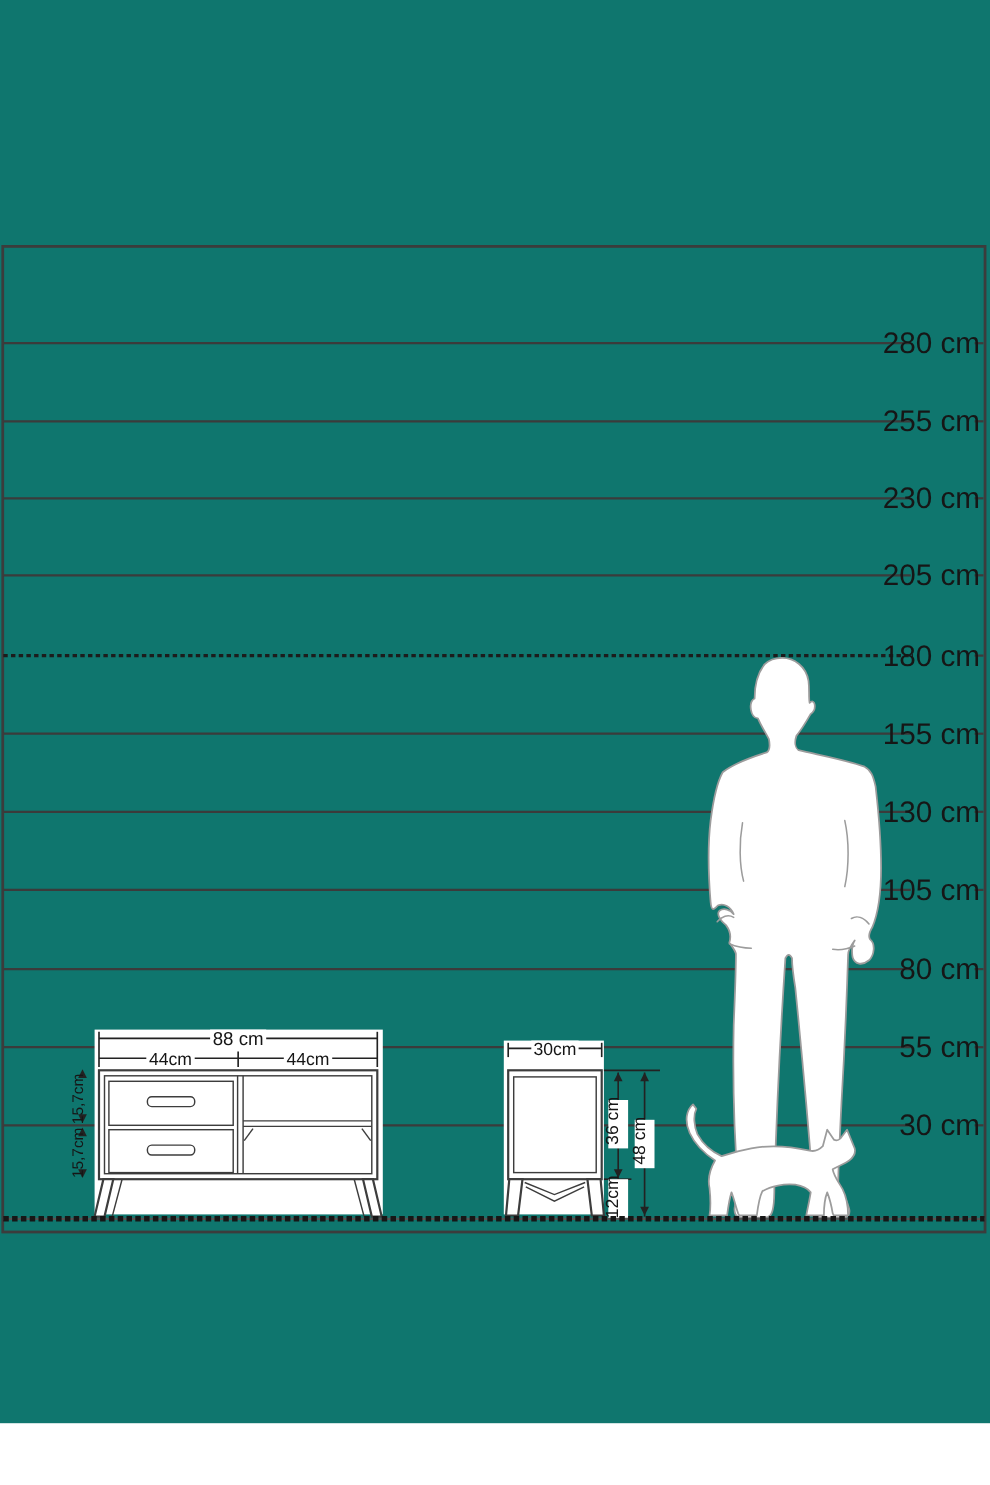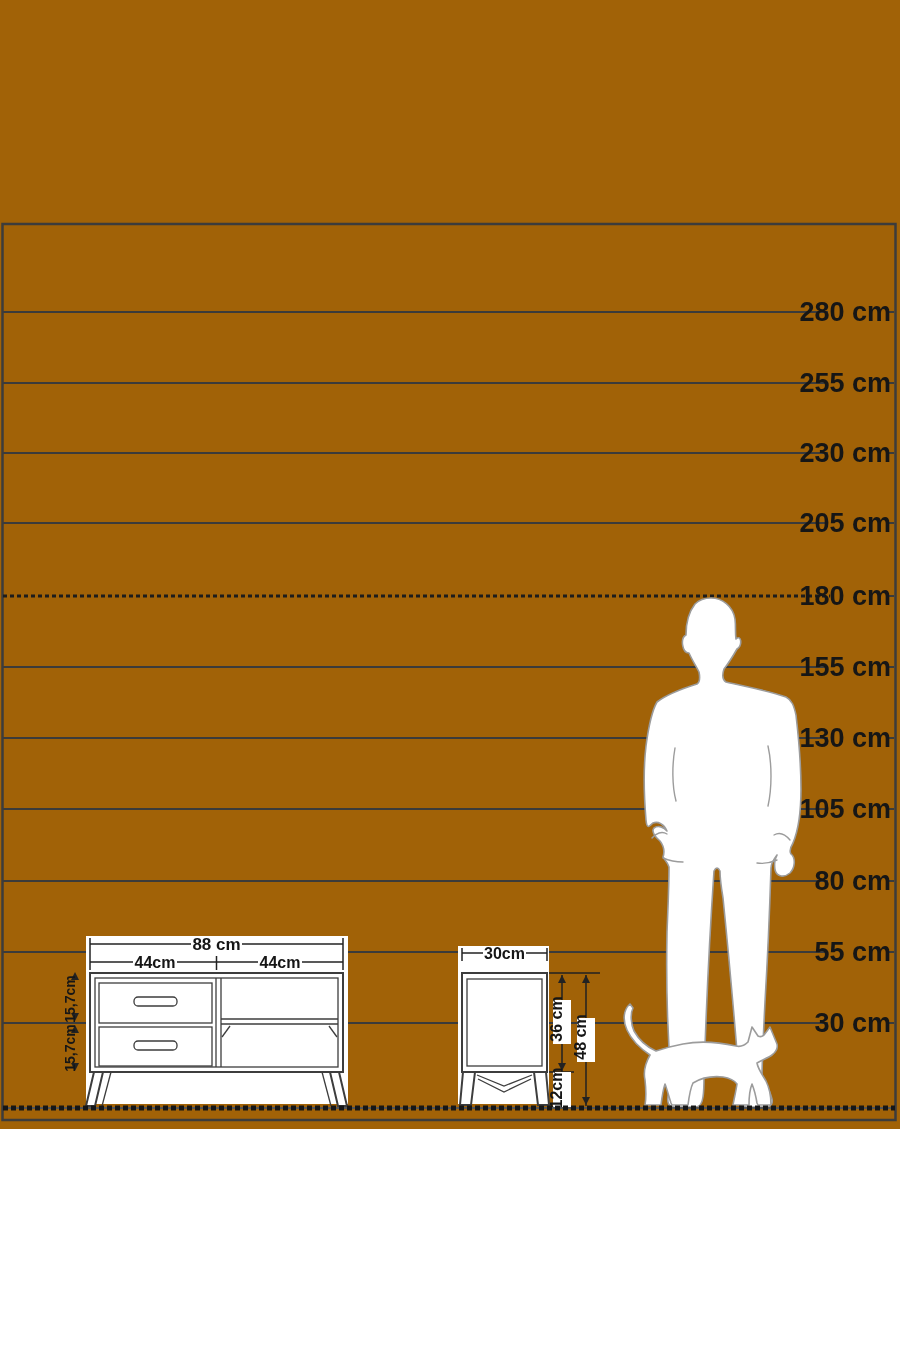--- a/index.html
+++ b/index.html
@@ -1,17 +1,17 @@
 <!DOCTYPE html>
 <html><head>
 <meta charset="utf-8">
 <style>
   html,body{margin:0;padding:0;background:#ffffff;}
-  .page{position:relative;width:900px;height:1129px;background:#a16207;overflow:hidden;
-        font-family:"Liberation Sans",sans-serif;font-weight:bold;}
+  .page{position:relative;width:900px;height:1294px;background:#0f766e;overflow:hidden;
+        font-family:"Liberation Sans",sans-serif;}
   svg{position:absolute;left:0;top:0;}
   text{font-family:"Liberation Sans",sans-serif;fill:#161616;}
   .scale-label{font-size:27px;}
   .dim-label{font-size:17px;}
   .dim-label-sm{font-size:16px;}
   .dim-label-xs{font-size:14px;}
   .chart-line{stroke:#3b3b3b;stroke-width:2;}
   .ref-line{stroke:#1c1c1c;stroke-width:3;stroke-dasharray:4 3;}
   .frame{stroke:#3c3c3c;stroke-width:2.5;fill:none;}
   .sil{fill:#ffffff;stroke:#9c9c9c;stroke-width:1.6;stroke-linejoin:round;}

